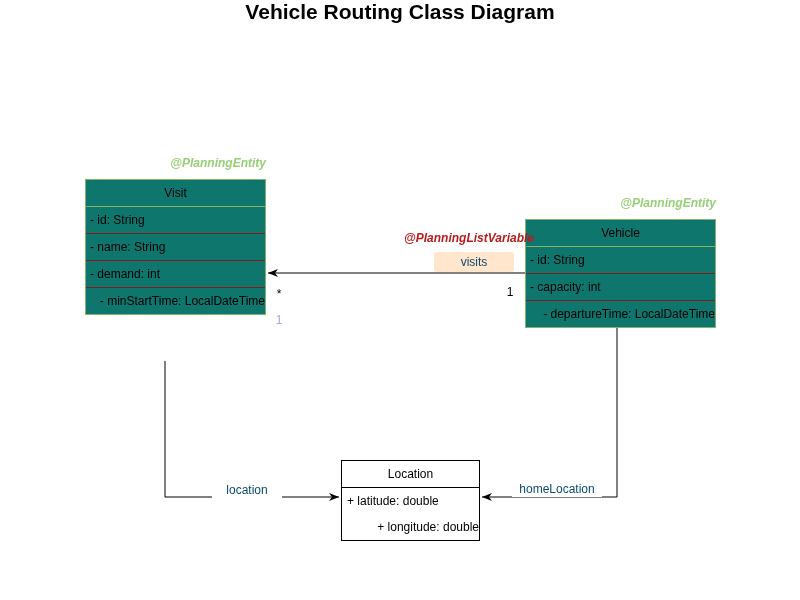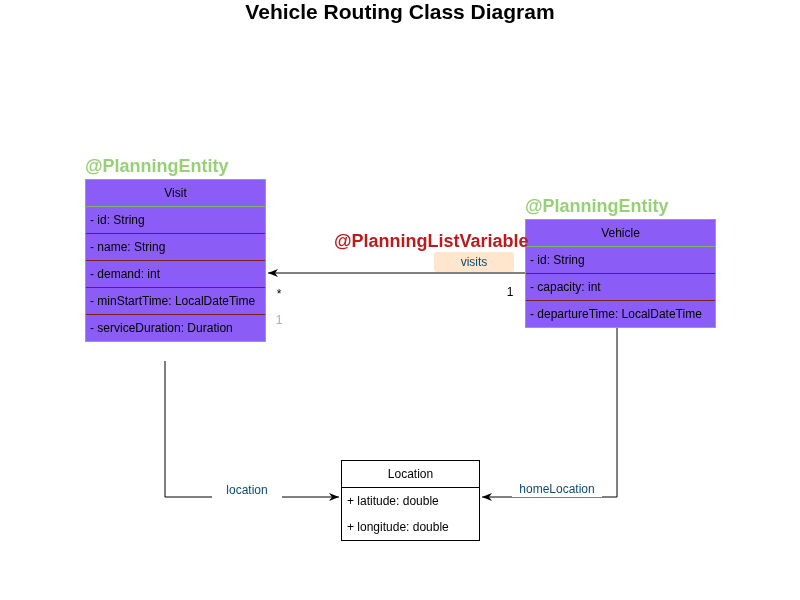--- a/index.html
+++ b/index.html
@@ -11,41 +11,41 @@
   }
   .canvas { position: relative; width: 689px; height: 600px; }
 
   .diagram-title {
     position: absolute; left: 0; top: 85; width: 800px;
     text-align: center;
     font-size: 21px; font-weight: bold; color: #000;
   }
 
   .annotation {
-    position: absolute; text-align: left;
-    font-size: 18px; font-weight: bold;
+    position: absolute; text-align: right;
+    font-size: 12px; font-weight: bold; font-style: italic;
   }
   .annotation.green { color: #97d077; }
   .annotation.orange { color: #b91c1c; }
 
   .uml {
     position: absolute; box-sizing: border-box;
-    border: 1px solid #82b366; background: #8b5cf6;
+    border: 1px solid #82b366; background: #0f766e;
     font-size: 12px; color: #000;
   }
   .uml .hdr {
     height: 26px; line-height: 26px; text-align: center;
     border-bottom: 1px solid #82b366;
   }
   .uml .row {
     height: 26px; line-height: 26px; padding-left: 4px;
     border-bottom: 1px solid #7f1d1d;
     white-space: nowrap; overflow: hidden;
   }
-  .uml .row:last-child { border-bottom: none; }
+  .uml .row:last-child { border-bottom: none; text-align: right; }
 
   .uml.plain {
     border: 1px solid #000; background: #ffffff;
   }
   .uml.plain .hdr { border-bottom: 1px solid #000; }
   .uml.plain .row { border-bottom: none; padding-left: 5px; }
 
   .edge-layer {
     position: absolute; left: 0; top: 0; width: 800px; height: 600px;
   }
@@ -97,21 +97,20 @@
   </svg>
 
   <div class="annotation green" id="pos-visit-ann">@PlanningEntity</div>
 
   <div class="uml" id="pos-visit">
     <div class="hdr">Visit</div>
     <div class="row">- id: String</div>
     <div class="row">- name: String</div>
     <div class="row">- demand: int</div>
     <div class="row">- minStartTime: LocalDateTime</div>
-    <div class="row">- serviceDuration: Duration</div>
   </div>
 
   <div class="annotation green" id="pos-vehicle-ann">@PlanningEntity</div>
 
   <div class="uml" id="pos-vehicle">
     <div class="hdr">Vehicle</div>
     <div class="row">- id: String</div>
     <div class="row">- capacity: int</div>
     <div class="row">- departureTime: LocalDateTime</div>
   </div>

